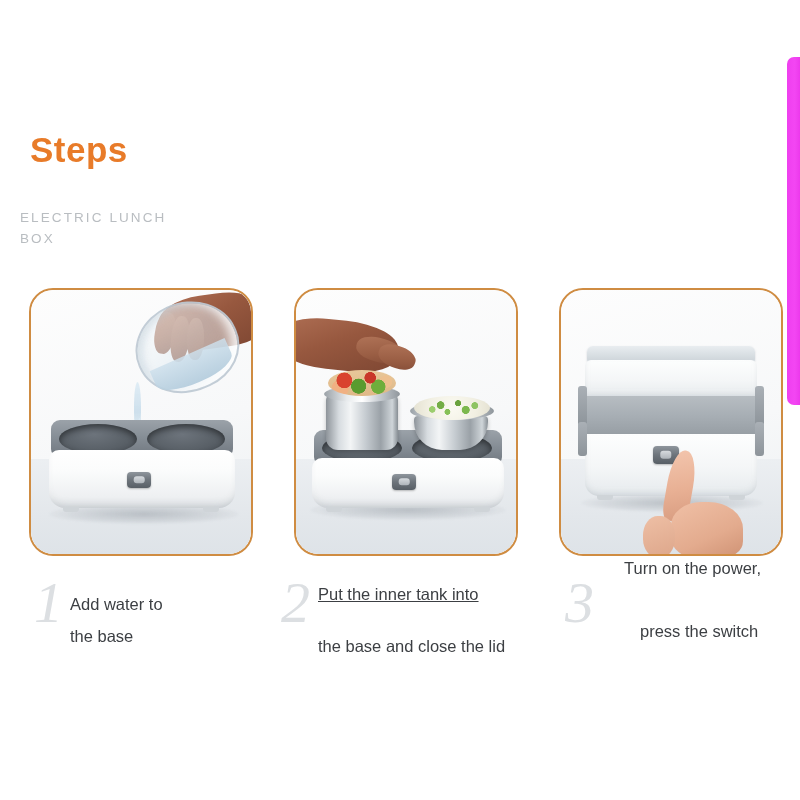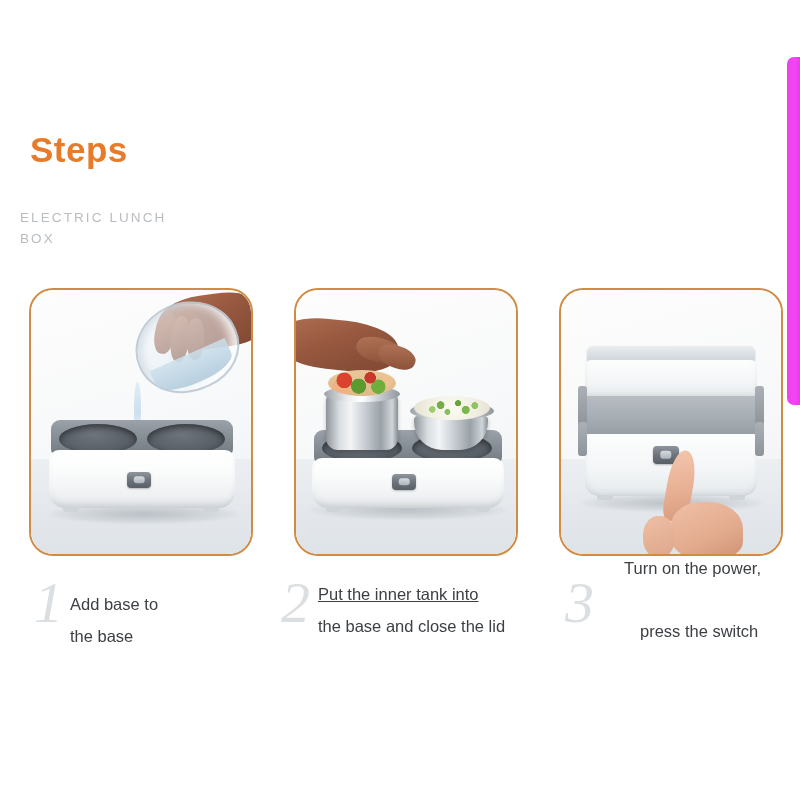--- a/index.html
+++ b/index.html
@@ -333,28 +333,28 @@
                   background:linear-gradient(160deg,#f3c6ae 0%,#e8b094 55%,#d79b7f 100%);"></div>
       <div class="finger" style="left:110px; top:212px; width:72px; height:56px; border-radius:42% 48% 30% 36%;
                   background:linear-gradient(155deg,#f0c0a6 0%,#e3ab8e 60%,#cf9274 100%);"></div>
       <div class="finger" style="left:82px; top:226px; width:32px; height:42px; border-radius:46%;
                   background:linear-gradient(160deg,#eebfa5 0%,#dda68a 100%);"></div>
     </div>
   </div>
 
   <div class="caption">
     <div class="step-number" style="left:34px; top:574px;">1</div>
-    <div class="caption-text" style="left:70px; top:588px;">Add base to</div>
+    <div class="caption-text" style="left:70px; top:588px;">Add water to</div>
     <div class="caption-text" style="left:70px; top:620px;">the base</div>
   </div>
 
   <div class="caption">
     <div class="step-number" style="left:281px; top:574px;">2</div>
     <div class="caption-text" style="left:318px; top:578px;text-decoration:underline;">Put the inner tank into</div>
-    <div class="caption-text" style="left:318px; top:610px;">the base and close the lid</div>
+    <div class="caption-text" style="left:318px; top:630px;">the base and close the lid</div>
   </div>
 
   <div class="caption">
     <div class="step-number" style="left:565px; top:574px;">3</div>
     <div class="caption-text" style="left:624px; top:552px;">Turn on the power,</div>
     <div class="caption-text" style="left:640px; top:615px;">press the switch</div>
   </div>
 
   <div id="pink-strip"></div>
 

